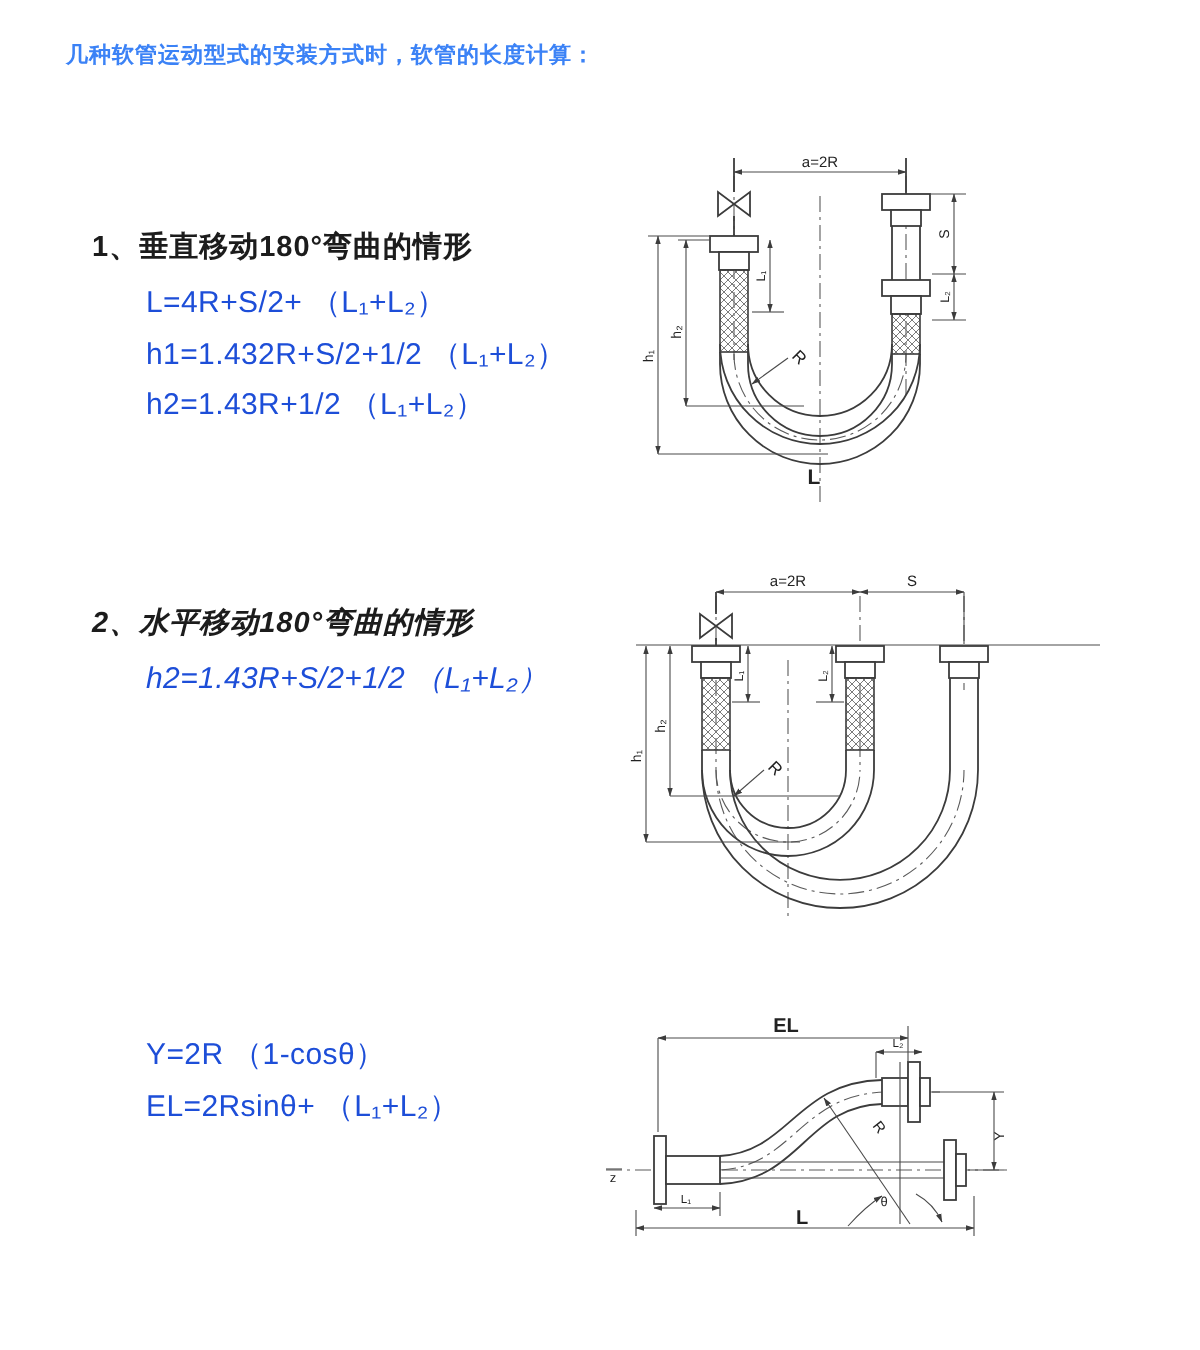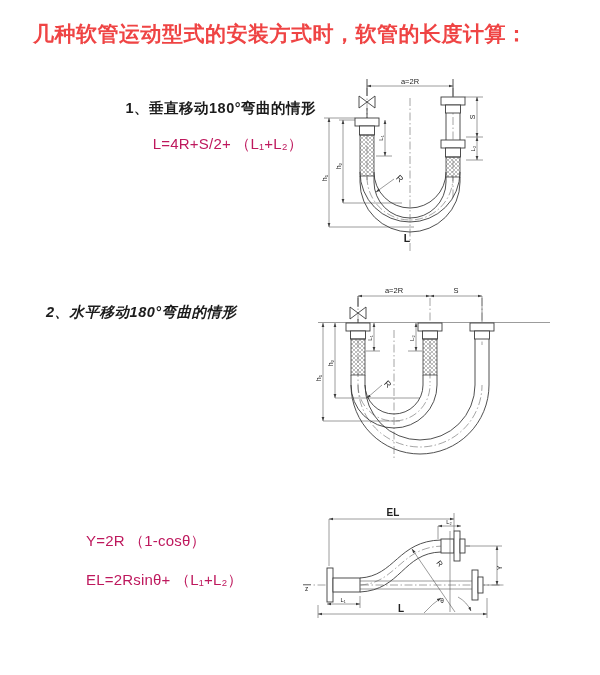--- a/index.html
+++ b/index.html
@@ -3,54 +3,57 @@
 <meta charset="utf-8">
 <style>
   html,body{margin:0;padding:0;}
   body{
     width:600px;height:675px;position:relative;background:#ffffff;
     font-family:"Liberation Sans","DejaVu Sans",sans-serif;
     color:#1f1f1f;overflow:hidden;
   }
   .page-title{
     position:absolute;left:33px;top:20px;width:540px;
-    font-size:21px;font-weight:bold;letter-spacing:0.5px;color:#ef4444;
+    font-size:11px;font-weight:bold;letter-spacing:0.5px;color:#3b82f6;
   }
   .section{position:absolute;left:46px;width:270px;}
-  .sec1{top:98px;text-align:right;}
+  .sec1{top:114px;}
   .sec2{top:302px;font-style:italic;}
   .sec3{top:515px;}
   .sec-heading{
     font-size:14.5px;font-weight:bold;letter-spacing:0.5px;color:#1c1c1c;
     margin:0 0 5px 0;line-height:20px;white-space:nowrap;
   }
   .formula{
-    font-size:15px;line-height:25.5px;margin:13px;padding-left:27px;
-    letter-spacing:0.2px;color:#be185d;white-space:nowrap;
+    font-size:15px;line-height:25.5px;margin:0;padding-left:27px;
+    letter-spacing:0.2px;color:#1d4ed8;white-space:nowrap;
   }
   svg{position:absolute;}
   svg text{font-family:"Liberation Sans","DejaVu Sans",sans-serif;fill:#222;}
   .st{stroke:#3c3c3c;stroke-width:0.9;fill:none;}
   .thin{stroke:#4a4a4a;stroke-width:0.55;fill:none;}
   .cl{stroke:#5a5a5a;stroke-width:0.55;fill:none;stroke-dasharray:8 2.5 1.5 2.5;}
   .fit{stroke:#3c3c3c;stroke-width:0.9;fill:#ffffff;}
   .braid{stroke:#3c3c3c;stroke-width:0.8;}
 </style>
 </head>
 <body>
 
 <div class="page-title">几种软管运动型式的安装方式时，软管的长度计算：</div>
 
 <div class="section sec1">
   <p class="sec-heading">1、垂直移动180°弯曲的情形</p>
   <p class="formula">L=4R+S/2+ （L₁+L₂）</p>
+  <p class="formula">h1=1.432R+S/2+1/2 （L₁+L₂）</p>
+  <p class="formula">h2=1.43R+1/2 （L₁+L₂）</p>
 </div>
 
 <div class="section sec2">
   <p class="sec-heading">2、水平移动180°弯曲的情形</p>
+  <p class="formula">h2=1.43R+S/2+1/2 （L₁+L₂）</p>
 </div>
 
 <div class="section sec3">
   <p class="formula">Y=2R （1-cosθ）</p>
   <p class="formula">EL=2Rsinθ+ （L₁+L₂）</p>
 </div>
 
 <svg style="left:295px;top:70px;" width="305" height="195" viewBox="295 70 305 195">
   <defs>
     <marker id="ar1" viewBox="0 0 10 10" refX="9.5" refY="5" markerWidth="8" markerHeight="8" orient="auto-start-reverse">

